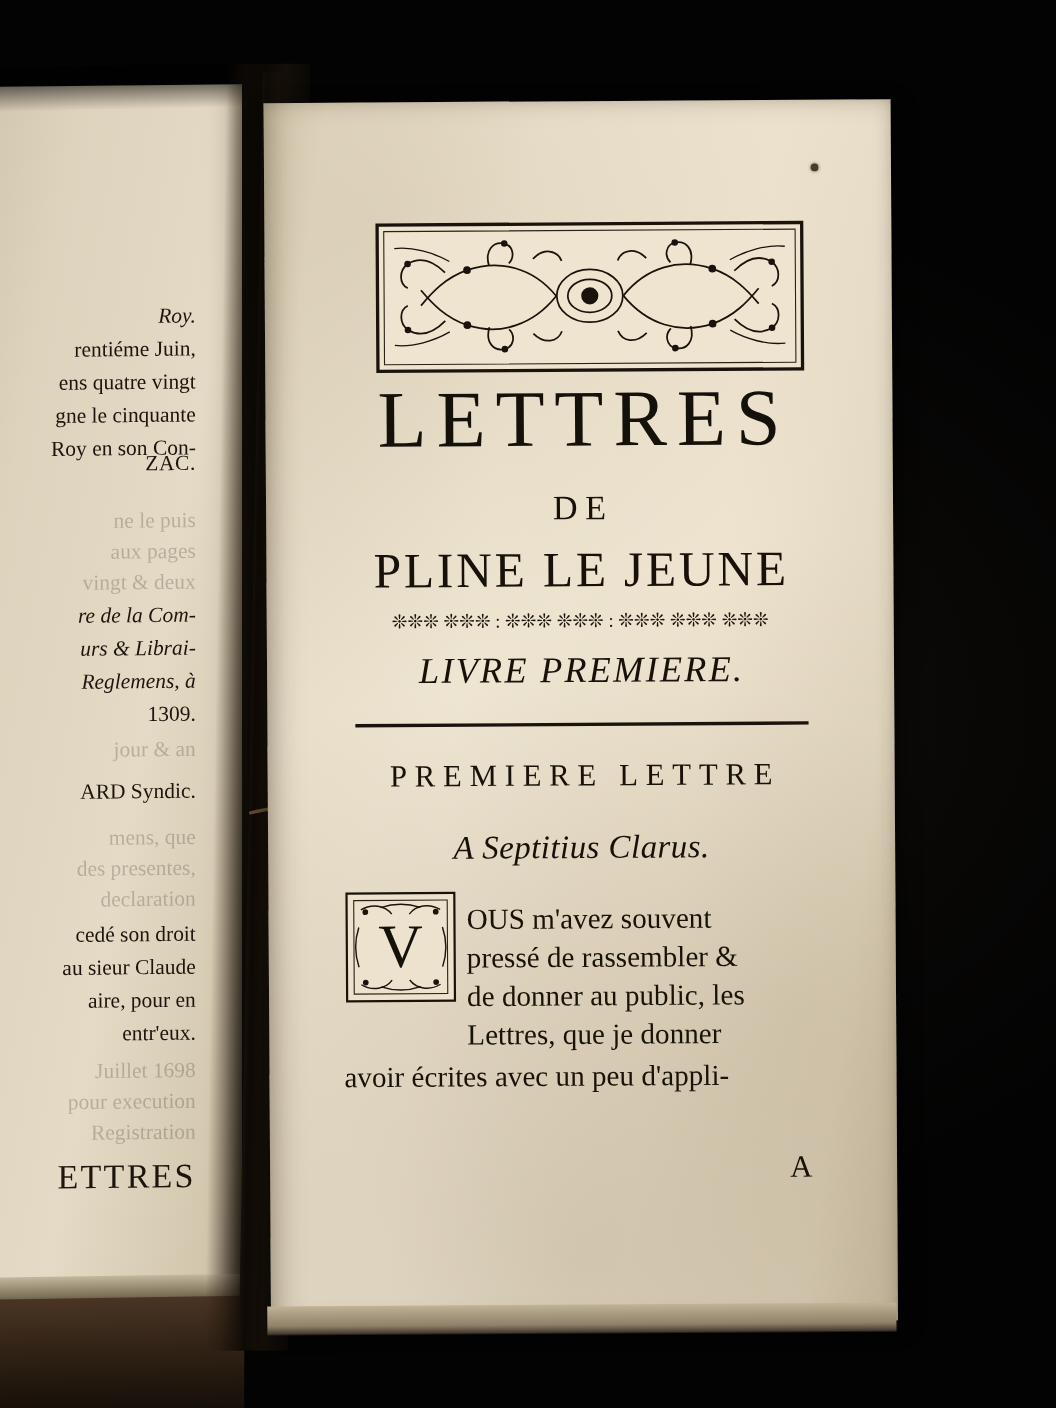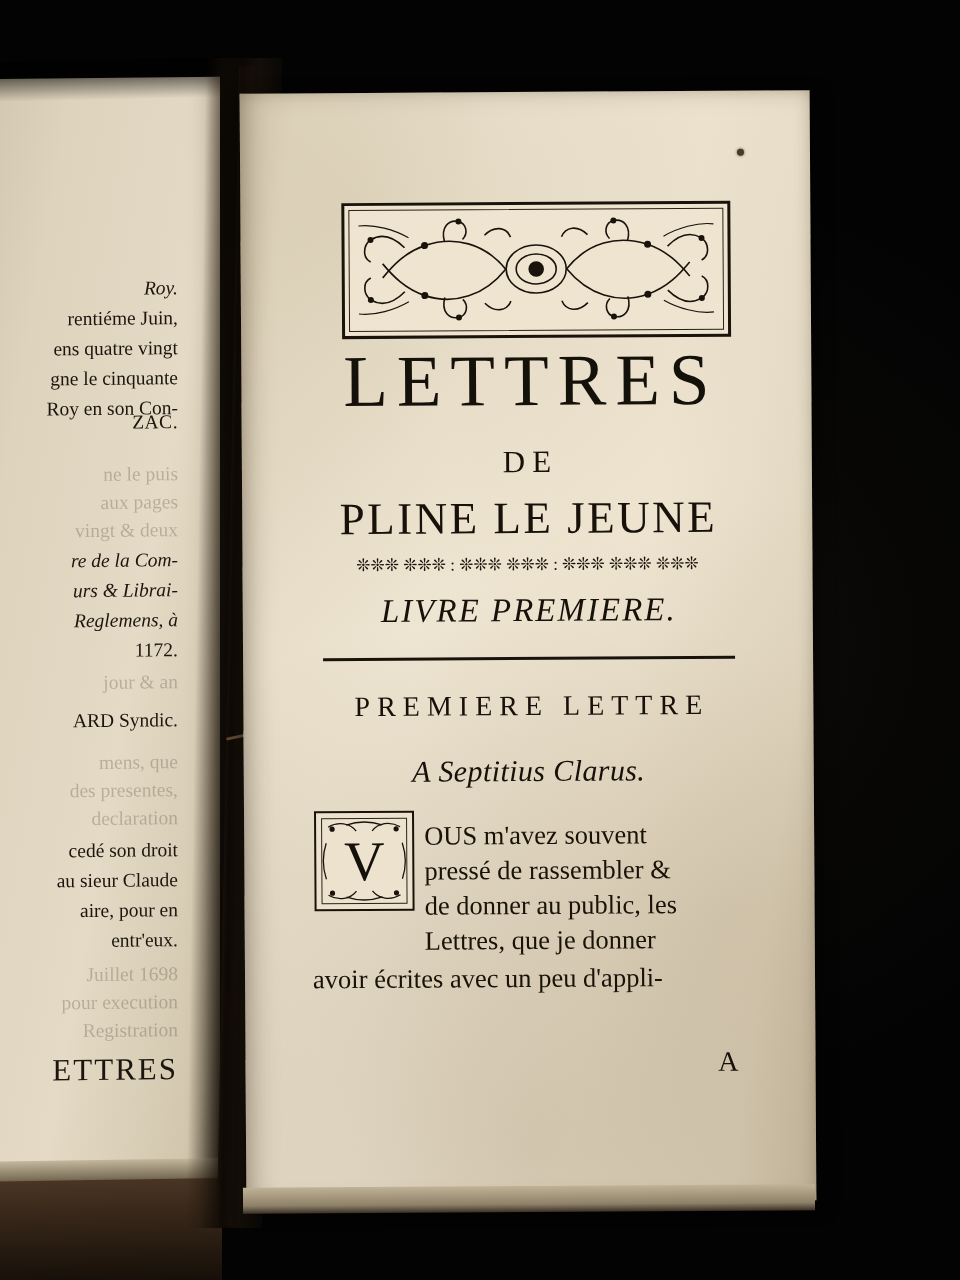--- a/index.html
+++ b/index.html
@@ -339,21 +339,21 @@
       <div class="lt" style="top:318px;">Roy en son Con-</div>
       <div class="lt caps" style="top:332px;">ZAC.</div>
 
       <div class="lt faded" style="top:384px;">ne le puis</div>
       <div class="lt faded" style="top:412px;">aux pages</div>
       <div class="lt faded" style="top:440px;">vingt &amp; deux</div>
 
       <div class="lt it" style="top:470px;">re de la Com-</div>
       <div class="lt it" style="top:500px;">urs &amp; Librai-</div>
       <div class="lt it" style="top:530px;">Reglemens, à</div>
-      <div class="lt" style="top:560px;">1172.</div>
+      <div class="lt" style="top:560px;">1309.</div>
 
       <div class="lt faded" style="top:592px;">jour &amp; an</div>
 
       <div class="lt" style="top:630px;">ARD Syndic.</div>
 
       <div class="lt faded" style="top:672px;">mens, que</div>
       <div class="lt faded" style="top:700px;">des presentes,</div>
       <div class="lt faded" style="top:728px;">declaration</div>
 
       <div class="lt" style="top:760px;">cedé son droit</div>

